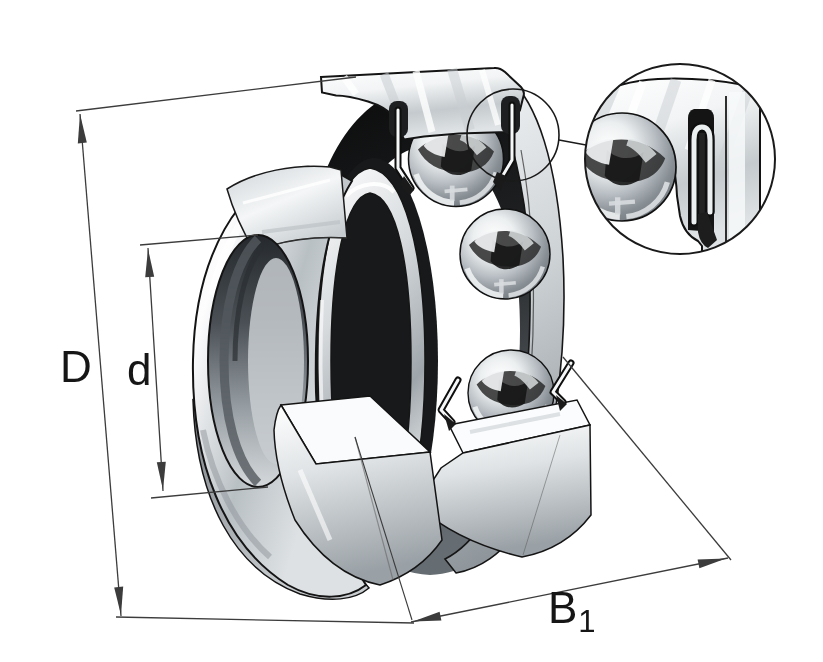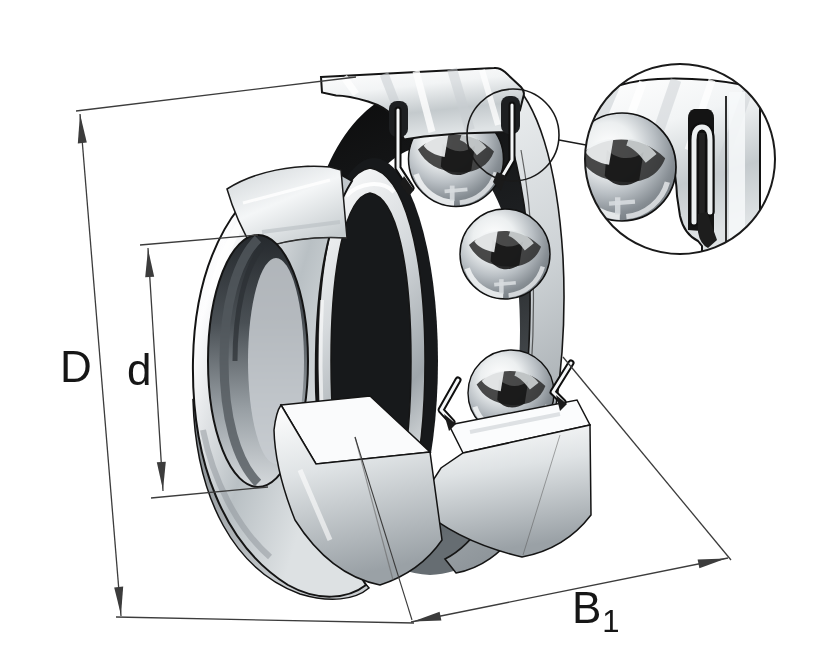--- a/index.html
+++ b/index.html
@@ -257,17 +257,17 @@
     </g>
   </g>
 </svg>
 
 <div class="dimlabel" style="left:60px;top:345px;">
   <span>D</span>
 </div>
 <div class="dimlabel" style="left:127px;top:348px;">
   <span>d</span>
 </div>
-<div class="dimlabel" style="left:572px;top:586px;">
+<div class="dimlabel" style="left:548px;top:586px;">
   <span>B</span><span class="sub">1</span>
 </div>
 
 </div>
 
 </body></html>

